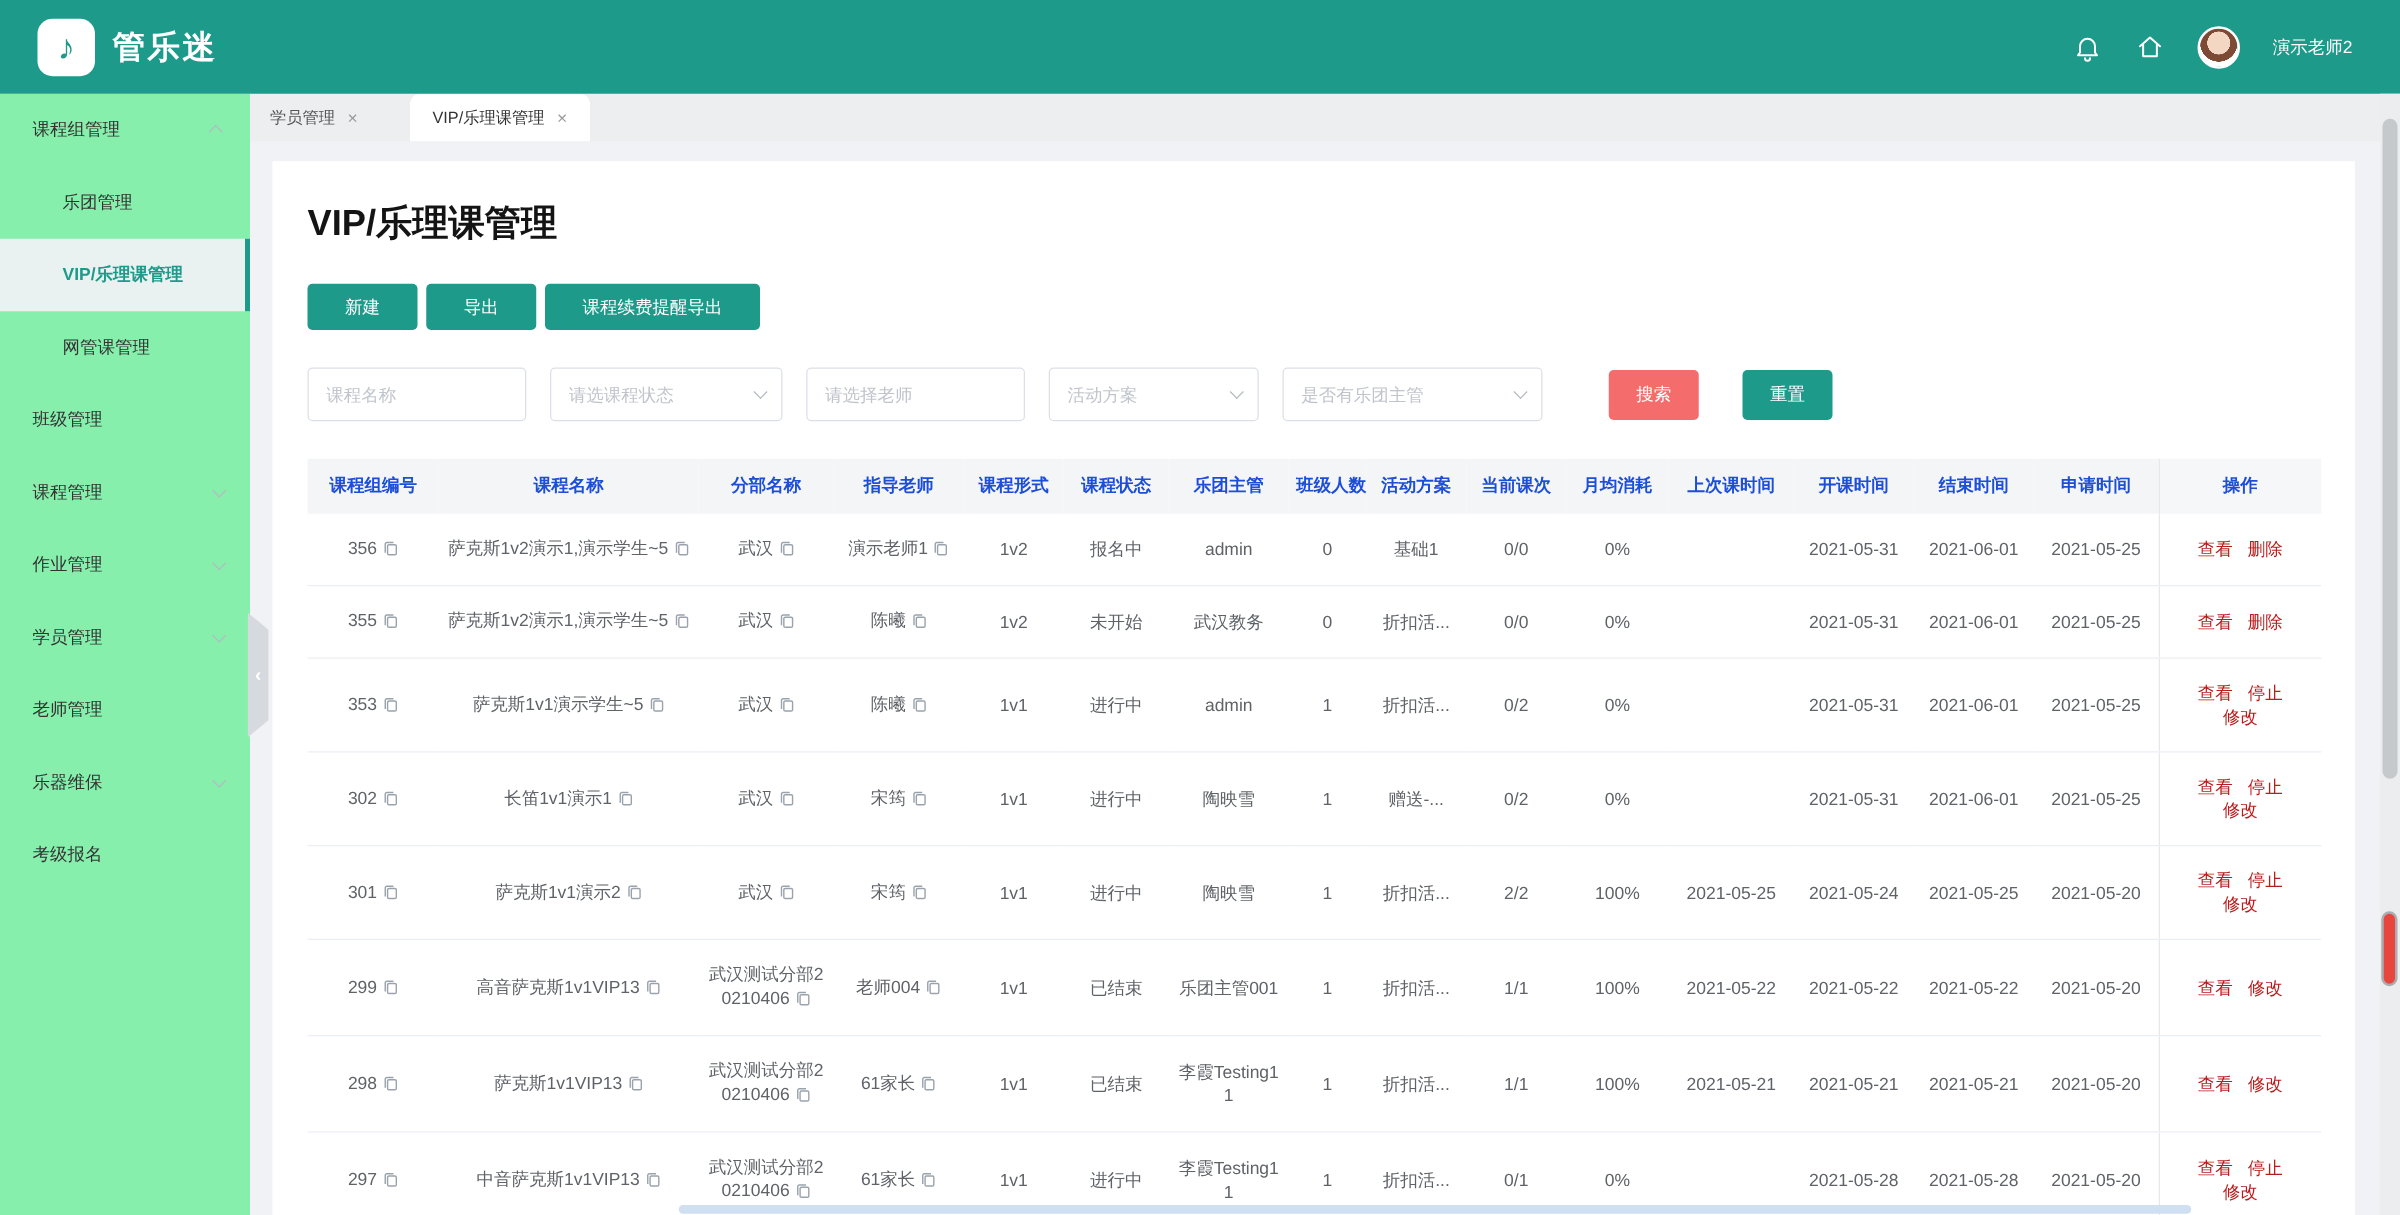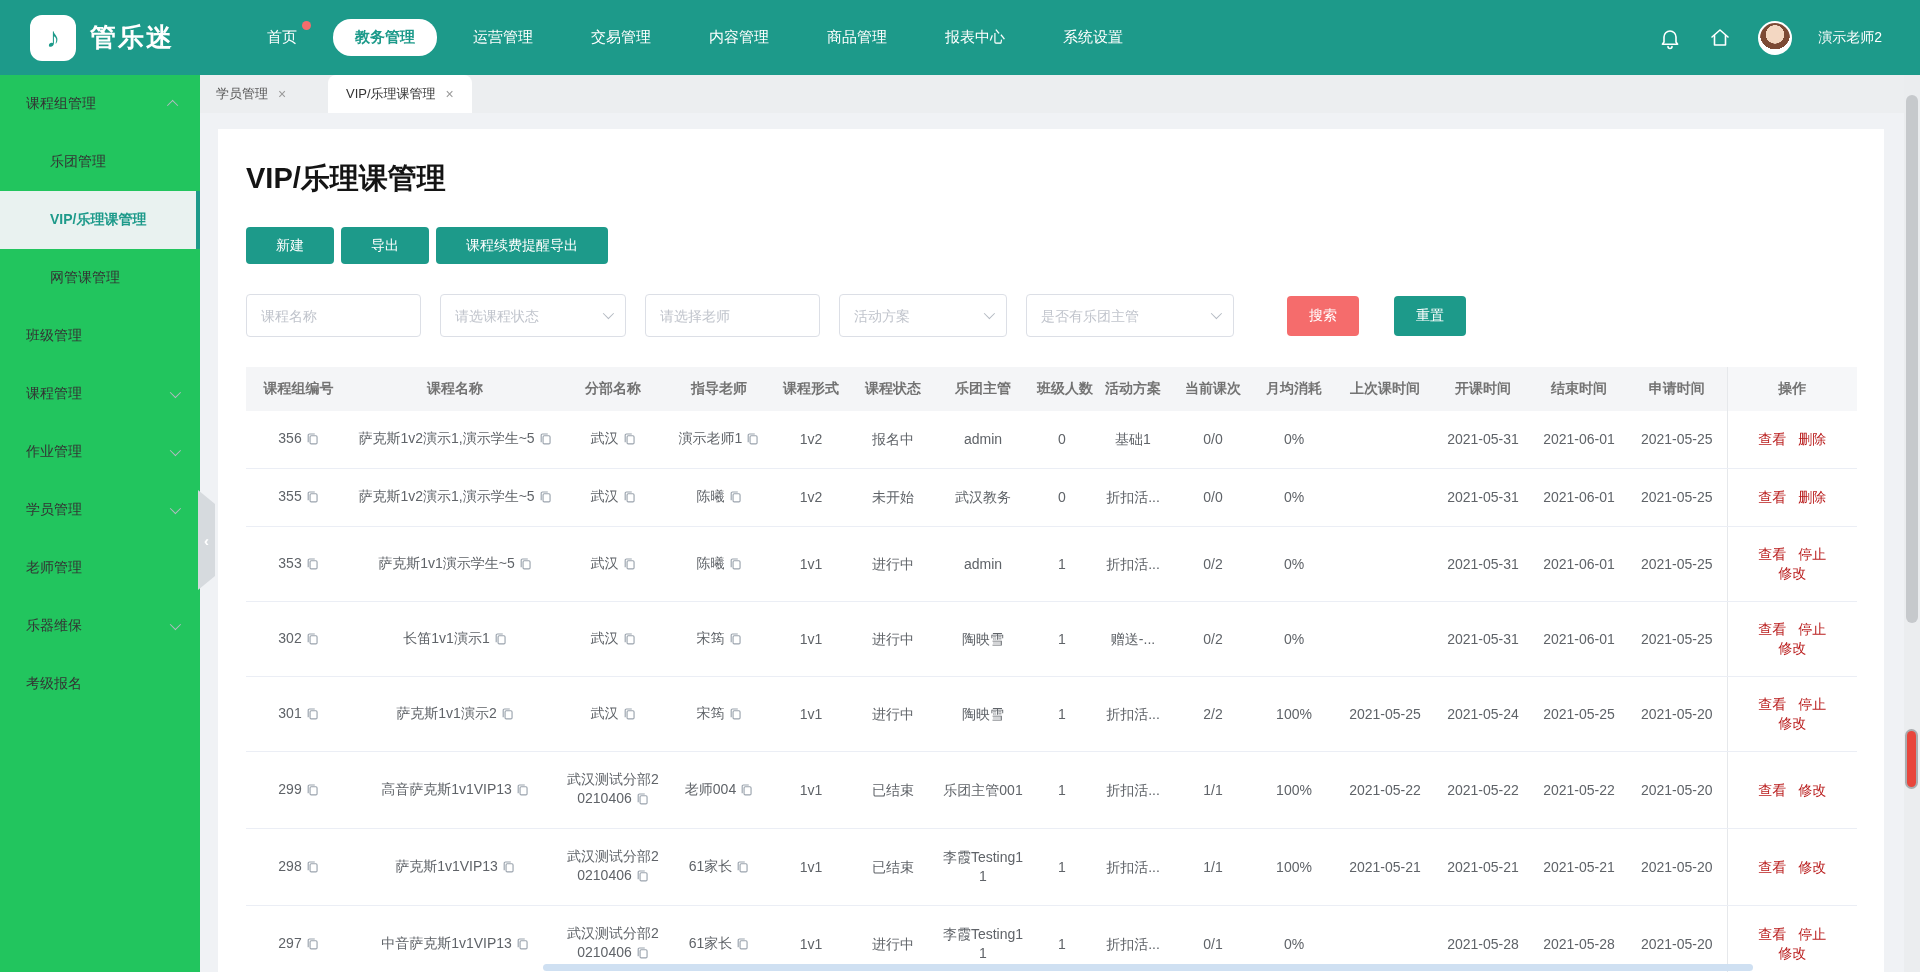--- a/index.html
+++ b/index.html
@@ -20,21 +20,21 @@
   .nav-item.active { background:#fff; color:#1d9a8a; font-weight:700; }
   .nav-dot { position:absolute; top:2px; right:8px; width:9px; height:9px;
     border-radius:50%; background:#f56c6c; }
   .nav-right { margin-left:auto; display:flex; align-items:center; gap:26px; padding-right:38px; }
   .nav-ico { width:24px; height:24px; cursor:pointer; }
   .avatar { width:34px; height:34px; border-radius:50%; border:2px solid #fff; overflow:hidden;
     background:radial-gradient(circle at 50% 38%, #f3d7c2 0 38%, #7c4a35 39% 62%, #fff 63%); cursor:pointer; }
   .user-name { color:#fff; font-size:14px; }
 
   
-  .sidebar { position:absolute; top:75px; left:0; width:200px; bottom:0; background:#22c55e; z-index:20; }
+  .sidebar { position:absolute; top:75px; left:0; width:200px; bottom:0; background:#86efac; z-index:20; }
   .side-item { height:58px; display:flex; align-items:center; padding:0 22px 0 26px;
     font-size:14px; color:#333; cursor:pointer; justify-content:space-between; }
   .side-sub { height:58px; display:flex; align-items:center; padding-left:50px;
     font-size:14px; color:#333; cursor:pointer; }
   .side-sub.active { background:#e9f2f0; color:#1d9a8a; font-weight:700;
     border-right:4px solid #1d9a8a; }
   .chev { width:8px; height:8px; border-right:1.5px solid #b4bac2; border-bottom:1.5px solid #b4bac2;
     display:inline-block; }
   .chev.down { transform:rotate(45deg) translateY(-2px); }
   .chev.up { transform:rotate(-135deg) translateY(-2px); }
@@ -66,21 +66,21 @@
   .fbox input { border:none; outline:none; background:transparent; width:100%;
     padding:0 14px; font-size:14px; color:#333; font-family:inherit; }
   .fbox input::placeholder { color:#c0c4cc; }
   .fbox.sel input { padding-right:30px; }
   .fbox .chev { position:absolute; right:14px; top:16px; }
   .btn.search { background:#f56c6c; color:#fff; height:40px; padding:0 22px; margin-left:34px; }
   .btn.reset  { background:#1d9a8a; color:#fff; height:40px; padding:0 22px; margin-left:16px; }
 
   
   table { width:100%; border-collapse:collapse; table-layout:fixed; }
-  th { background:#f4f5f7; font-size:14px; font-weight:700; color:#737373;
+  th { background:#f4f5f7; font-size:14px; font-weight:700; color:#1d4ed8;
     padding:13px 6px; text-align:center; white-space:nowrap; }
   td { font-size:14px; color:#5f6368; padding:18px 6px; text-align:center;
     border-bottom:1px solid #ebeef5; line-height:19px; word-break:break-all; }
   th.op, td.op { border-left:1px solid #e6e8eb; }
   th.op { background:#f6f7f9; }
   .cellwrap { display:inline; }
   .copy-ic { display:inline-block; vertical-align:-2px; margin-left:4px; cursor:pointer; }
   .op-link { color:#b91c1c; text-decoration:none; margin:0 6px; cursor:pointer; white-space:nowrap; }
 
   
@@ -95,30 +95,20 @@
 </head>
 <body>
 
 <div class="topnav">
   <div class="brand">
     <div class="logo-box">
       <span class="logo-note">♪</span>
     </div>
     <span class="brand-name">管乐迷</span>
   </div>
-  <div class="nav-items" id="nav-items">
-      <div class="nav-item"><span>首页</span><span class="nav-dot"></span></div>
-      <div class="nav-item active"><span>教务管理</span></div>
-      <div class="nav-item"><span>运营管理</span></div>
-      <div class="nav-item"><span>交易管理</span></div>
-      <div class="nav-item"><span>内容管理</span></div>
-      <div class="nav-item"><span>商品管理</span></div>
-      <div class="nav-item"><span>报表中心</span></div>
-      <div class="nav-item"><span>系统设置</span></div>
-    </div>
   <div class="nav-right">
     <svg class="nav-ico" viewBox="0 0 24 24" fill="none" stroke="#fff" stroke-width="1.6" stroke-linecap="round" stroke-linejoin="round">
         <path d="M18 16v-5a6 6 0 1 0-12 0v5l-1.6 2.2h15.2z"></path>
         <path d="M10 20.5a2 2 0 0 0 4 0"></path>
       </svg>
     <svg class="nav-ico" viewBox="0 0 24 24" fill="none" stroke="#fff" stroke-width="1.6" stroke-linecap="round" stroke-linejoin="round">
         <path d="M4 11l8-7 8 7"></path>
         <path d="M6.5 9.5V19h11V9.5"></path>
       </svg>
     <div class="avatar"></div>

